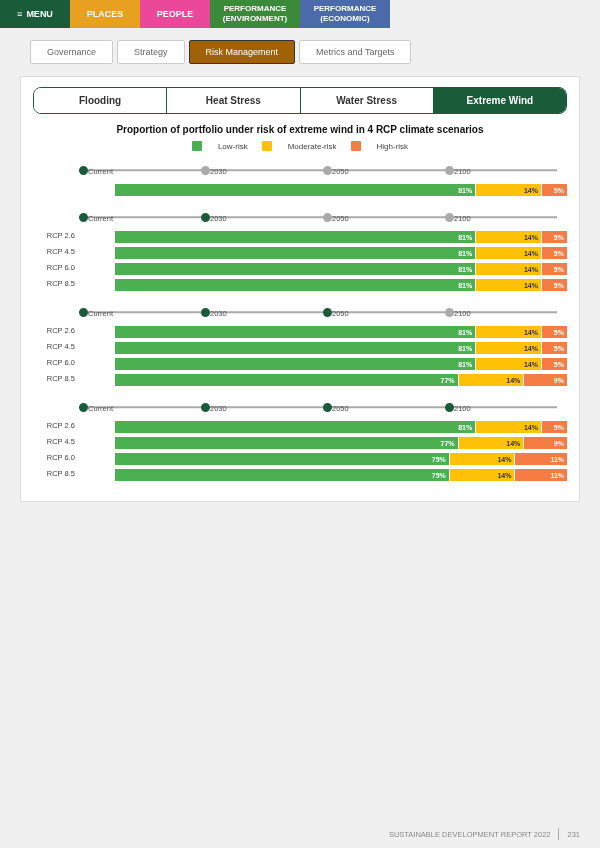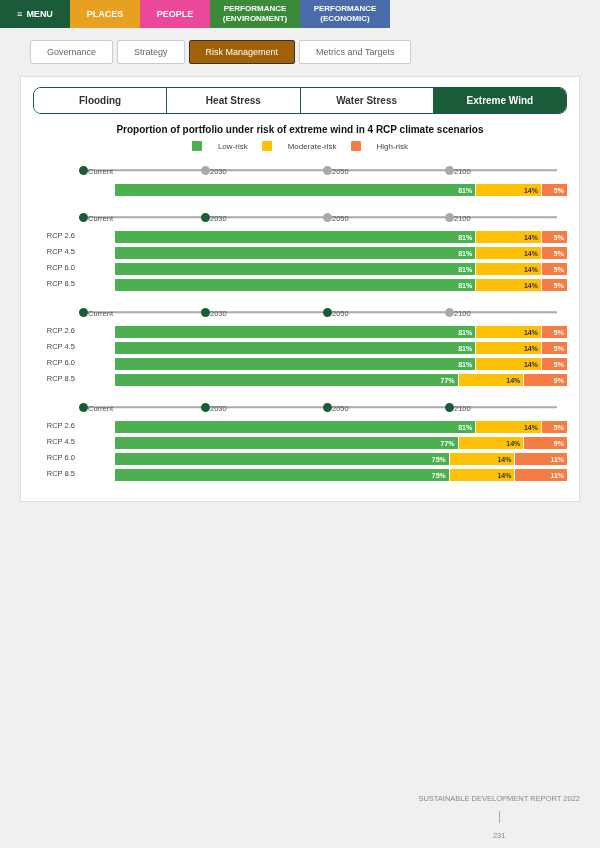--- a/index.html
+++ b/index.html
@@ -219,21 +219,20 @@
     
     .page-footer {
       position: absolute;
       bottom: 8px;
       right: 20px;
       font-size: 7.5px;
       color: #888;
       display: flex;
       align-items: center;
       gap: 8px;
-      flex-direction: column;
     }
     .footer-divider {
       width: 1px;
       height: 12px;
       background: #aaa;
     }
   </style>
 </head>
 <body>
 

